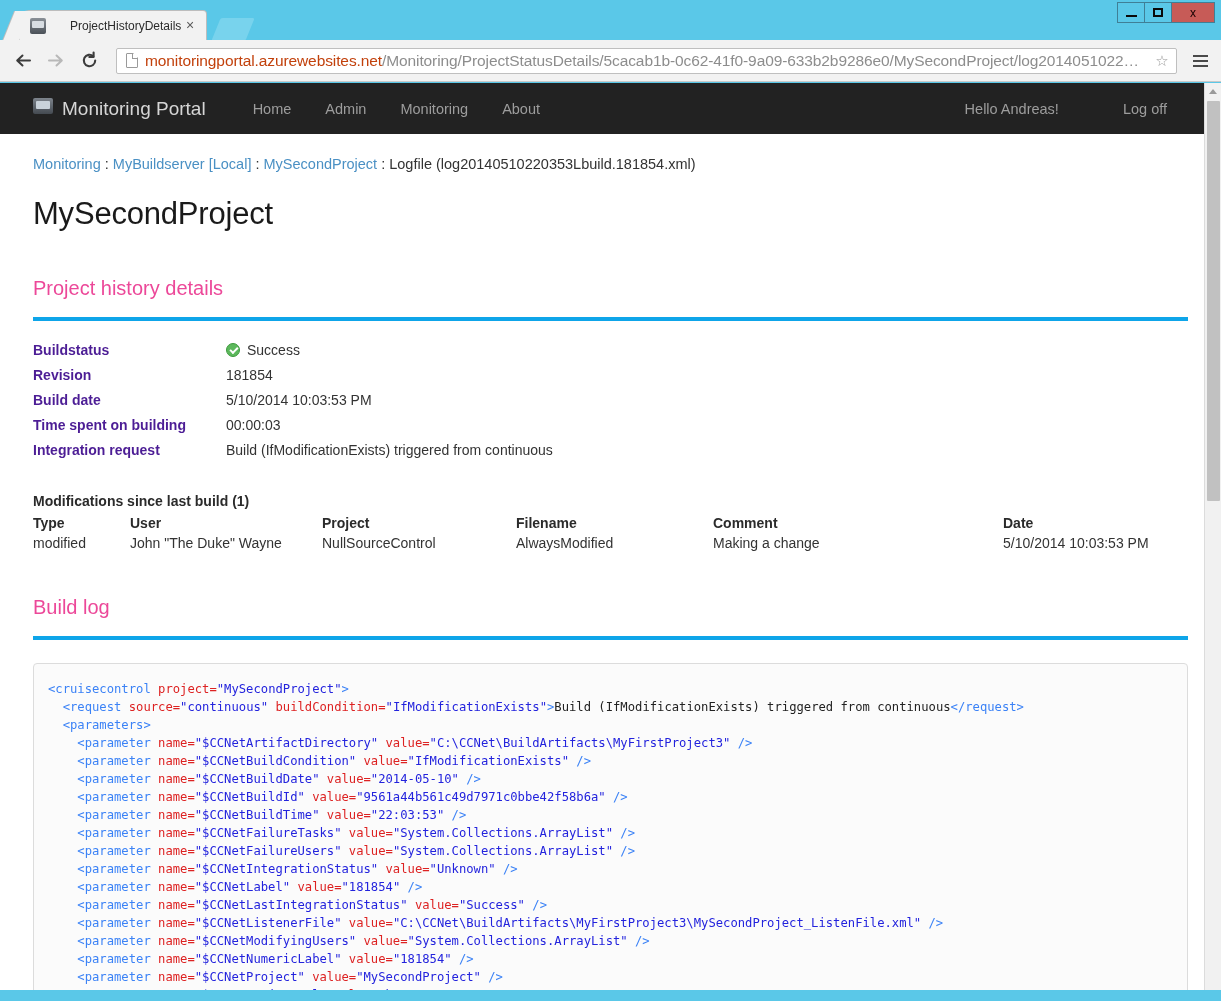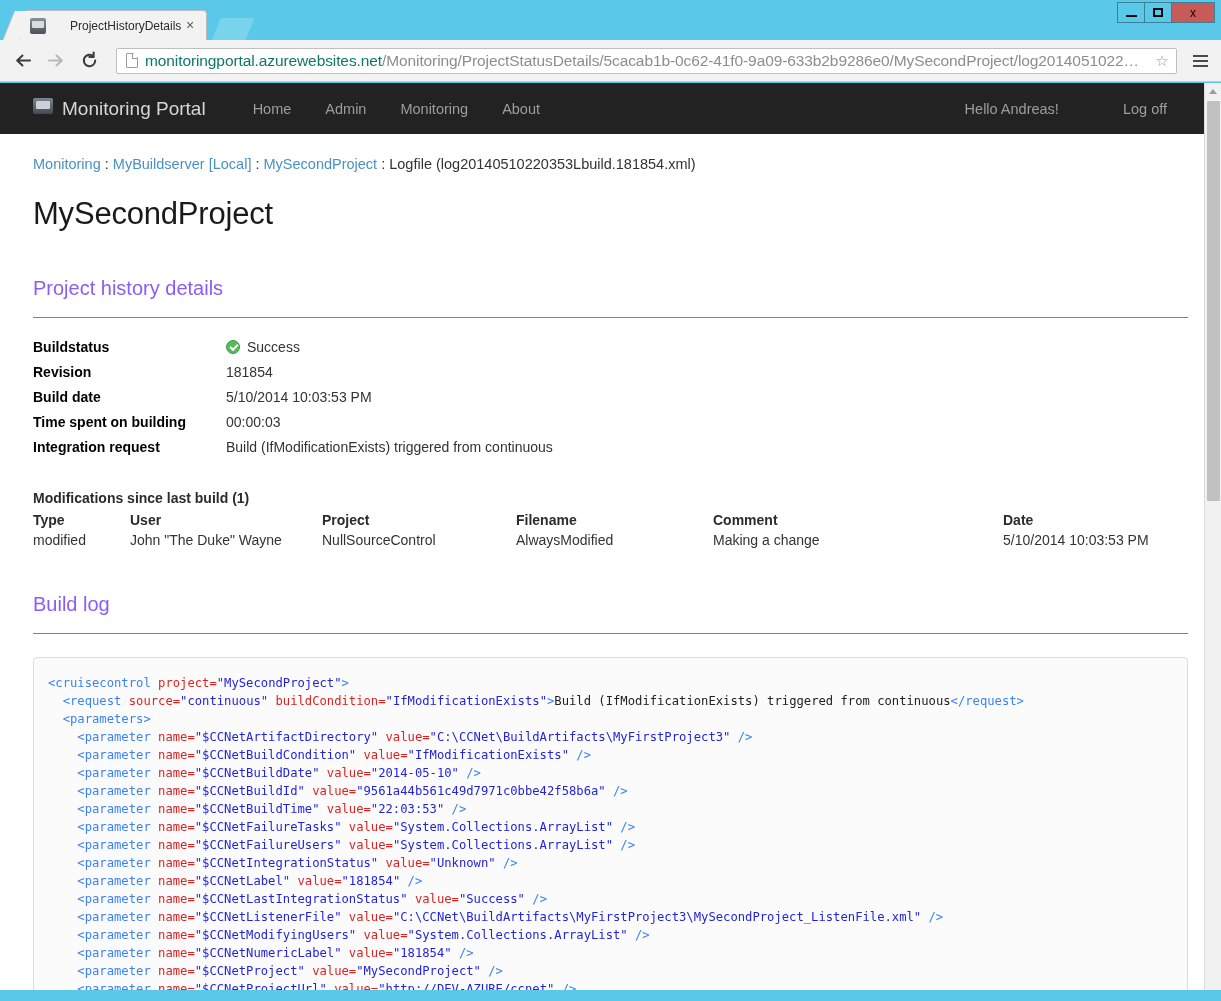--- a/index.html
+++ b/index.html
@@ -111,21 +111,21 @@
   .page-icon:after {
     content:""; position:absolute; right:-1px; top:-1px;
     border-left: 5px solid transparent; border-top: 5px solid #ffffff;
     border-right: 0; border-bottom: 0;
     box-shadow: -1px 1px 0 0 #9a9a9a;
   }
   #url-text {
     font-size: 15.5px; white-space: nowrap; overflow: hidden;
     flex: 1; color: #8d8d8d; letter-spacing: -0.1px;
   }
-  #url-text .host { color: #0f766e; }
+  #url-text .host { color: #c2410c; }
   #star-icon {
     width: 20px; flex: none; text-align: center;
     color: #9a9a9a; font-size: 15px;
   }
   #menu-icon {
     width: 26px; height: 30px; margin-right: 8px; flex: none;
     display: flex; flex-direction: column; justify-content: center;
     align-items: center; gap: 3px;
   }
   #menu-icon i { display:block; width:15px; height:2px; background:#4a4a4a; }
@@ -173,33 +173,33 @@
     font-size: 14.5px; color: #333333;
   }
   #breadcrumb a { color: #4a90c4; text-decoration: none; }
   #breadcrumb .sep { color: #333; }
 
   h1#page-title {
     font-size: 31px; font-weight: normal; color: #1a1a1a;
     margin: 24px 0 0 0; letter-spacing: -0.2px;
   }
   h2.section-head {
-    font-size: 20px; font-weight: normal; color: #8b5cf6;
+    font-size: 20px; font-weight: normal; color: #ec4899;
     margin: 45px 0 0 0;
     padding-bottom: 17px;
-    border-bottom: 1px solid #0ea5e9;
+    border-bottom: 4px solid #0ea5e9;
   }
 
   
   #details-grid {
     margin-top: 21px;
     font-size: 14px; color: #333333;
   }
   .detail-row { display: flex; align-items: flex-start; height: 25px; }
-  .detail-label { width: 193px; font-weight: bold; color: #000000; flex: none; }
+  .detail-label { width: 193px; font-weight: bold; color: #4c1d95; flex: none; }
   .detail-value { color: #333333; display: flex; align-items: center; }
   .success-icon {
     width: 14px; height: 14px; border-radius: 50%;
     background: #5cb85c; border: 1px solid #3e9b3e;
     margin-right: 7px; flex: none; position: relative;
   }
   .success-icon:after {
     content: ""; position: absolute; left: 3px; top: 3px;
     width: 6px; height: 3px;
     border-left: 2px solid #ffffff; border-bottom: 2px solid #ffffff;

